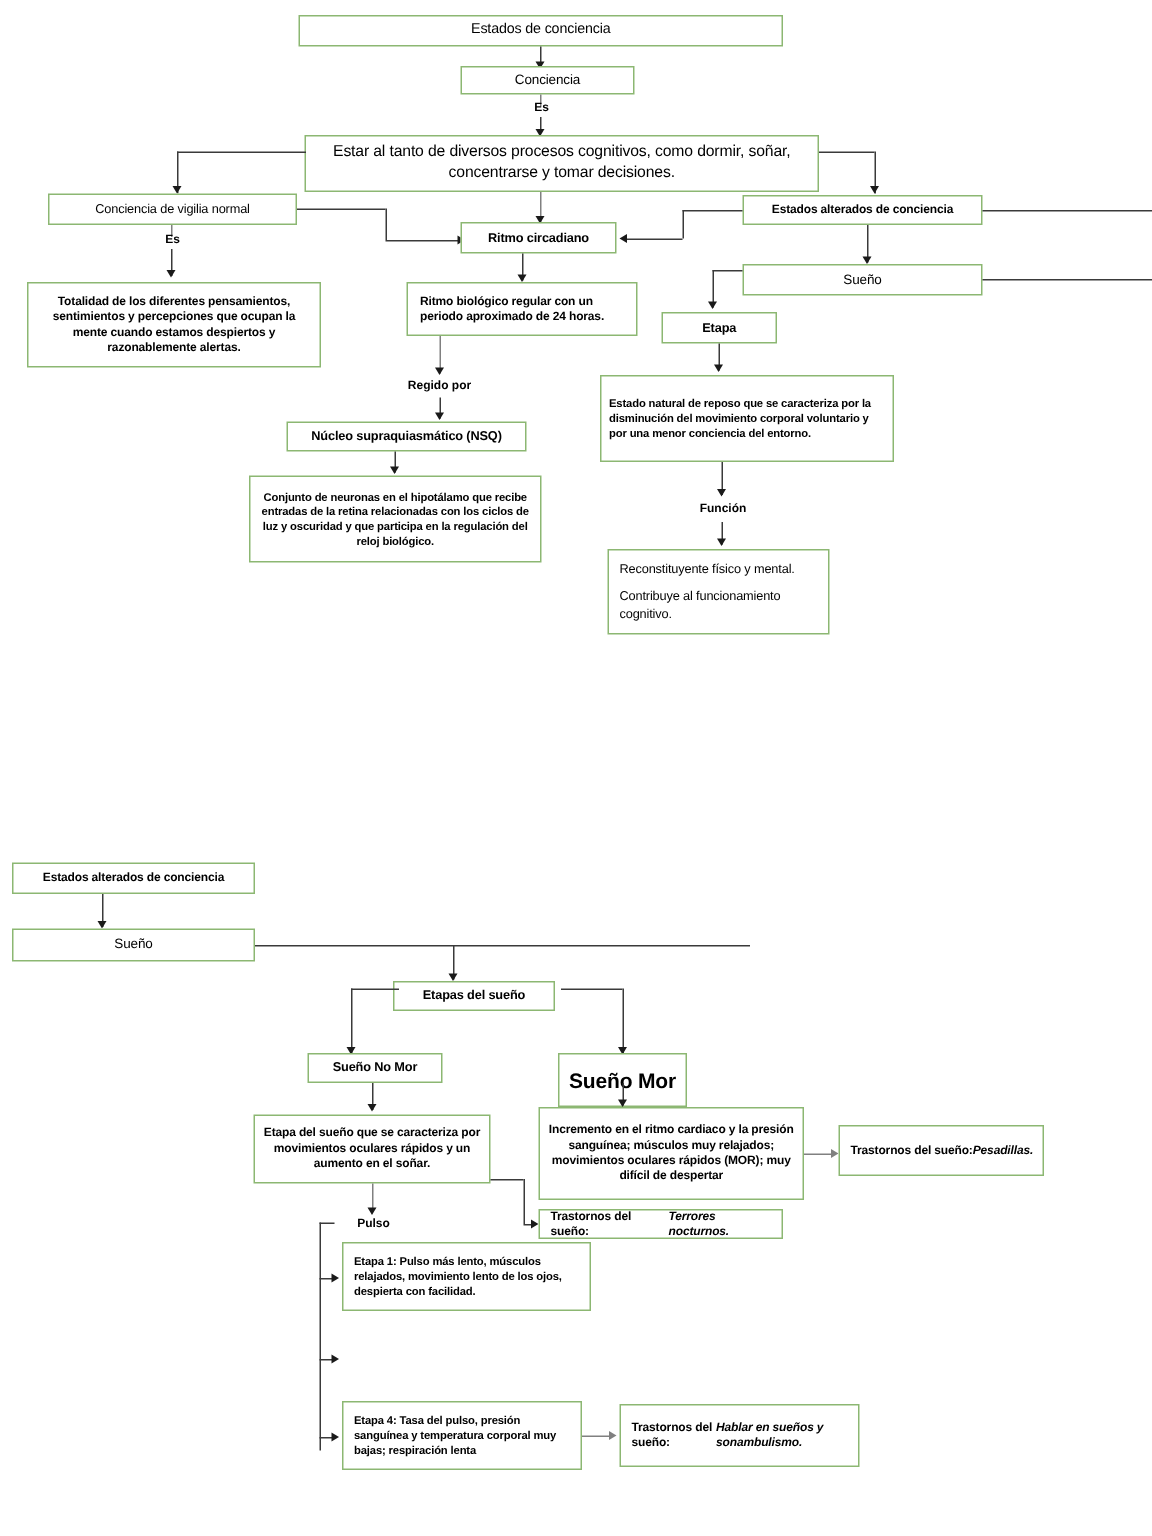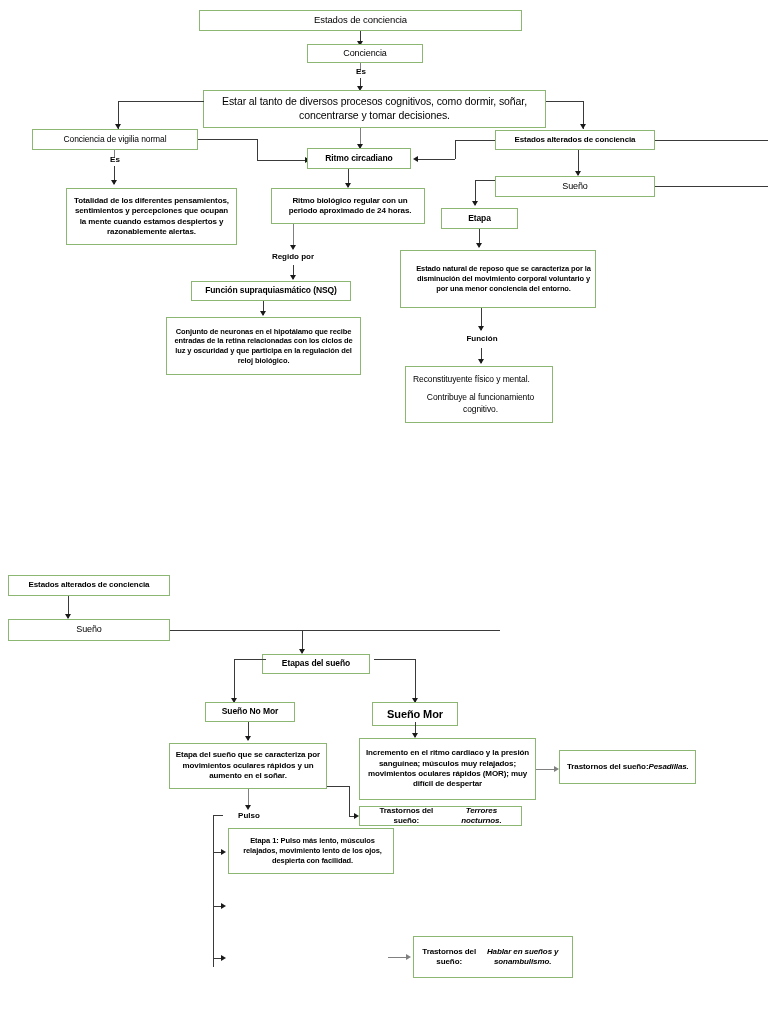--- a/index.html
+++ b/index.html
@@ -27,21 +27,21 @@
     display: flex;
     align-items: center;
     justify-content: center;
     text-align: center;
     padding: 2px 4px;
     line-height: 1.30;
     letter-spacing: -0.1px;
   }
   .node.left {
     justify-content: flex-start;
-    text-align: center;
+    text-align: left;
   }
   .node.bold {
     font-weight: bold;
   }
   .node.thin {
     font-weight: normal;
   }
   .label {
     position: absolute;
     font-size: 8px;
@@ -116,36 +116,36 @@
   <div class="ln h" style="left:198px; top:139px; width:59px;"></div>
   <div class="ln v" style="left:257px; top:139px; height:21px;"></div>
   <div class="ln h" style="left:257px; top:160px; width:50px;"></div>
   <div class="arrow right" style="left:305px; top:157px;"></div>
 
   <div class="ln v grey" style="left:114px; top:150px; height:8px;"></div>
   <div class="label" style="left:99px; top:155px; width:32px;">Es</div>
   <div class="ln v" style="left:114px; top:166px; height:18px;"></div>
   <div class="arrow down" style="left:111px; top:180px;"></div>
 
-  <div class="node bold" style="left:18px; top:188px; width:171px; height:57px; font-size:8px;margin-left:48px;">Totalidad de los diferentes pensamientos, sentimientos y percepciones que ocupan la mente cuando estamos despiertos y razonablemente alertas.</div>
+  <div class="node bold" style="left:18px; top:188px; width:196px; height:57px; font-size:8px;">Totalidad de los diferentes pensamientos, sentimientos y percepciones que ocupan la mente cuando estamos despiertos y razonablemente alertas.</div>
 
   <div class="node bold" style="left:307px; top:148px; width:104px; height:21px; font-size:8.5px;">Ritmo circadiano</div>
 
   <div class="ln v" style="left:348px; top:169px; height:18px;"></div>
   <div class="arrow down" style="left:345px; top:183px;"></div>
 
   <div class="node bold left" style="left:271px; top:188px; width:154px; height:36px; font-size:8px; padding-left:8px;">Ritmo biológico regular con un periodo aproximado de 24 horas.</div>
 
   <div class="ln v grey" style="left:293px; top:224px; height:25px;"></div>
   <div class="arrow down" style="left:290px; top:245px;"></div>
   <div class="label" style="left:258px; top:252px; width:70px;">Regido por</div>
   <div class="ln v" style="left:293px; top:265px; height:14px;"></div>
   <div class="arrow down" style="left:290px; top:275px;"></div>
 
-  <div class="node bold" style="left:191px; top:281px; width:160px; height:20px; font-size:8.5px;">Función supraquiasmático (NSQ)</div>
+  <div class="node bold" style="left:191px; top:281px; width:160px; height:20px; font-size:8.5px;">Núcleo supraquiasmático (NSQ)</div>
 
   <div class="ln v" style="left:263px; top:301px; height:14px;"></div>
   <div class="arrow down" style="left:260px; top:311px;"></div>
 
   <div class="node bold" style="left:166px; top:317px; width:195px; height:58px; font-size:7.5px;">Conjunto de neuronas en el hipotálamo que recibe entradas de la retina relacionadas con los ciclos de luz y oscuridad y que participa en la regulación del reloj biológico.</div>
 
   <div class="node bold" style="left:495px; top:130px; width:160px; height:20px; font-size:8px;">Estados alterados de conciencia</div>
 
   <div class="ln h" style="left:455px; top:140px; width:40px;"></div>
   <div class="ln v" style="left:455px; top:140px; height:19px;"></div>
@@ -163,21 +163,21 @@
 
   <div class="ln h" style="left:475px; top:180px; width:20px;"></div>
   <div class="ln v" style="left:475px; top:180px; height:25px;"></div>
   <div class="arrow down" style="left:472px; top:201px;"></div>
 
   <div class="node bold" style="left:441px; top:208px; width:77px; height:21px; font-size:8.5px;">Etapa</div>
 
   <div class="ln v" style="left:479px; top:229px; height:18px;"></div>
   <div class="arrow down" style="left:476px; top:243px;"></div>
 
-  <div class="node bold left" style="left:400px; top:250px; width:196px; height:58px; font-size:7.5px; padding-left:15px;">Estado natural de reposo que se caracteriza por la disminución del movimiento corporal voluntario y por una menor conciencia del entorno.</div>
+  <div class="node bold left" style="left:400px; top:250px; width:196px; height:58px; font-size:7.5px; padding-left:5px;">Estado natural de reposo que se caracteriza por la disminución del movimiento corporal voluntario y por una menor conciencia del entorno.</div>
 
   <div class="ln v" style="left:481px; top:308px; height:22px;"></div>
   <div class="arrow down" style="left:478px; top:326px;"></div>
   <div class="label" style="left:455px; top:334px; width:54px;">Función</div>
   <div class="ln v" style="left:481px; top:348px; height:15px;"></div>
   <div class="arrow down" style="left:478px; top:359px;"></div>
 
   <div class="node left" style="left:405px; top:366px; width:148px; height:57px; font-size:8.5px; flex-direction:column; align-items:flex-start; justify-content:center; padding-left:7px;">
     <div>Reconstituyente físico y mental.</div>
     <div class="p2">Contribuye al funcionamiento cognitivo.</div>
@@ -199,21 +199,21 @@
   <div class="ln h" style="left:234px; top:659px; width:32px;"></div>
   <div class="ln v" style="left:234px; top:659px; height:43px;"></div>
   <div class="arrow down" style="left:231px; top:698px;"></div>
 
   <div class="node bold" style="left:205px; top:702px; width:90px; height:20px; font-size:8.5px;">Sueño No Mor</div>
 
   <div class="ln h" style="left:374px; top:659px; width:41px;"></div>
   <div class="ln v" style="left:415px; top:659px; height:43px;"></div>
   <div class="arrow down" style="left:412px; top:698px;"></div>
 
-  <div class="node bold" style="left:372px; top:702px; width:86px; height:24px; font-size:11px;">Sueño Mor</div>
+  <div class="node bold" style="left:372px; top:702px; width:86px; height:36px; font-size:14px;">Sueño Mor</div>
 
   <div class="ln v" style="left:248px; top:722px; height:18px;"></div>
   <div class="arrow down" style="left:245px; top:736px;"></div>
 
   <div class="node bold" style="left:169px; top:743px; width:158px; height:46px; font-size:8px;">Etapa del sueño que se caracteriza por movimientos oculares rápidos y un aumento en el soñar.</div>
 
   <div class="ln v" style="left:415px; top:722px; height:15px;"></div>
   <div class="arrow down" style="left:412px; top:733px;"></div>
 
   <div class="node bold" style="left:359px; top:738px; width:177px; height:62px; font-size:8px;">Incremento en el ritmo cardiaco y la presión sanguínea; músculos muy relajados; movimientos oculares rápidos (MOR); muy difícil de despertar</div>
@@ -245,20 +245,21 @@
 
   <div class="ln h" style="left:213px; top:852px; width:10px;"></div>
   <div class="arrow right" style="left:221px; top:849px;"></div>
   <div class="node bold left" style="left:228px; top:828px; width:166px; height:46px; font-size:7.5px; padding-left:7px;">Etapa 1: Pulso más lento, músculos relajados, movimiento lento de los ojos, despierta con facilidad.</div>
 
   <div class="ln h" style="left:213px; top:906px; width:10px;"></div>
   <div class="arrow right" style="left:221px; top:903px;"></div>
 
   <div class="ln h" style="left:213px; top:958px; width:10px;"></div>
   <div class="arrow right" style="left:221px; top:955px;"></div>
+  <div class="node bold left" style="left:228px; top:934px; width:160px; height:46px; font-size:7.5px; padding-left:7px;">Etapa 4: Tasa del pulso, presión sanguínea y temperatura corporal muy bajas; respiración lenta</div>
 
   <div class="ln h grey" style="left:388px; top:957px; width:20px;"></div>
   <div class="arrow right grey" style="left:406px; top:954px;"></div>
 
   <div class="node left" style="left:413px; top:936px; width:160px; height:42px; font-size:8px; padding-left:7px; font-weight:bold;">
     <span>Trastornos del sueño: </span>
       <span class="ital">Hablar en sueños y sonambulismo.</span>
   </div>
 
 </div>

